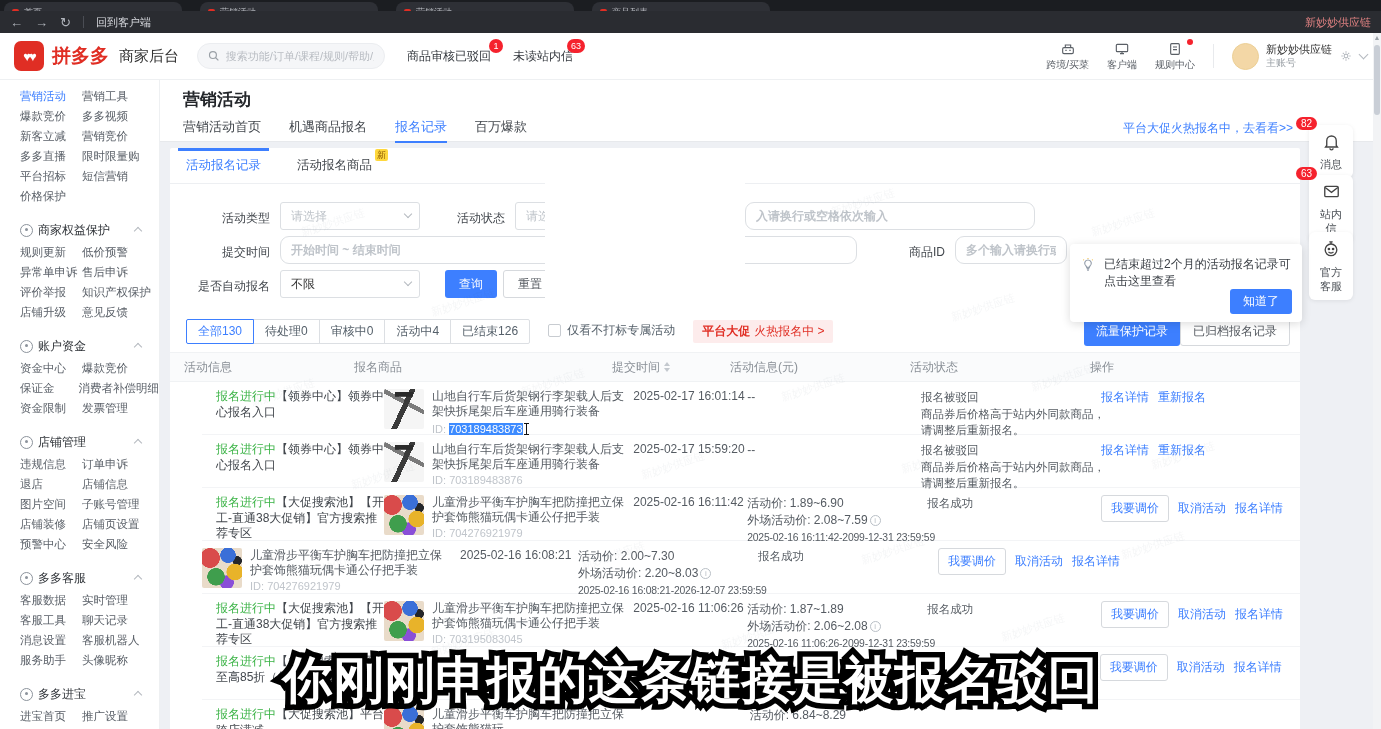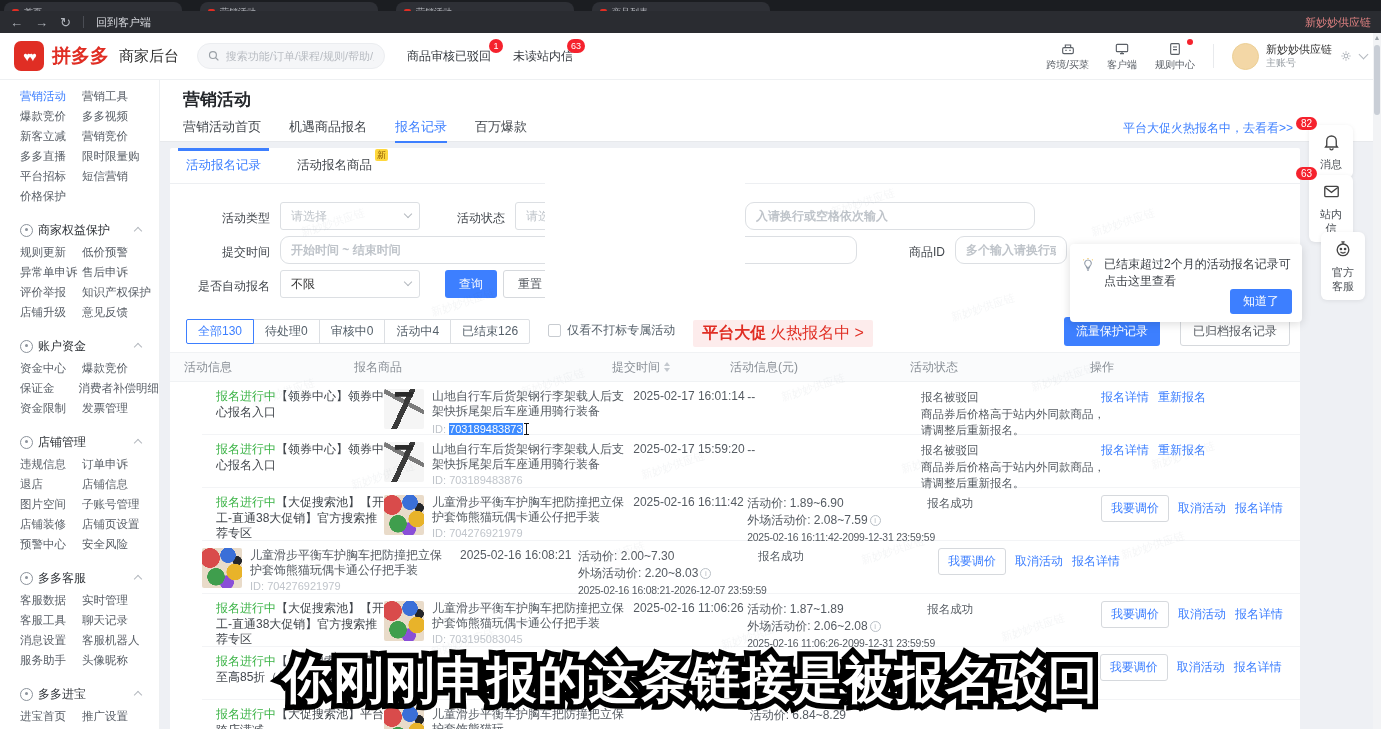--- a/index.html
+++ b/index.html
@@ -94,24 +94,24 @@
 
   .chipsrow { position:relative; height:40px; padding:9px 0 0 16px; display:flex; align-items:flex-start; }
   .chip { border:1px solid #dcdfe3; background:#fff; color:#55606a; font-size:12px; padding:3px 11px;
     margin-left:-1px; cursor:pointer; white-space:nowrap; position:relative; }
   .chip:first-child { border-radius:2px 0 0 2px; margin-left:0; }
   .chip:last-of-type { border-radius:0 2px 2px 0; }
   .chip.active { border-color:#3d7fff; color:#3d7fff; z-index:1; }
   .chk-wrap { display:flex; align-items:center; gap:6px; margin-left:18px; margin-top:3px; cursor:pointer; }
   .chkbox { width:13px; height:13px; border:1px solid #c8ccd1; border-radius:2px; background:#fff; }
   .chk-label { font-size:12px; color:#55606a; }
-  .hotbadge { margin-left:18px; margin-top:1px; background:#fdecec; color:#e02e24; font-size:16px;
+  .hotbadge { margin-left:18px; margin-top:1px; background:#fdecec; color:#e02e24; font-size:12px;
     padding:3px 9px; border-radius:2px; cursor:pointer; white-space:nowrap; }
   .hotbadge b { margin-right:4px; }
-  .chips-btns { position:absolute; right:10px; top:7px; display:flex; gap:20px; }
+  .chips-btns { position:absolute; right:10px; top:7px; display:flex; gap:0; }
   .chips-btns .btn-blue { padding:5px 12px; }
   .chips-btns .btn-plain { padding:5px 12px; }
 
   
   .tbl { position:relative; margin-top:2px; }
   .thead { display:flex; background:#fafbfc; border-top:1px solid #f0f2f4; border-bottom:1px solid #f0f2f4;
     height:30px; align-items:center; }
   .th { font-size:12px; color:#8a9097; display:flex; align-items:center; gap:4px; }
   .trow { display:flex; border-bottom:1px solid #f3f4f6; min-height:53px; align-items:flex-start; padding:7px 0 0 0; height:53px;margin-left:32px; }
   .c1 { width:184px; padding-left:14px; } .c2 { width:258px; } .c3 { width:118px; }
@@ -726,21 +726,21 @@
         <span class="rlabel">消息</span>
       </div>
       <div class="railcard" style="top: 175px;">
         <span class="railbadge">63</span>
         <span><svg width="19" height="19" viewBox="0 0 24 24" fill="none" stroke="#444" stroke-width="1.7">
             <rect x="3.5" y="5.5" width="17" height="13" rx="1.5"></rect>
             <path d="M4 7l8 6 8-6"></path>
           </svg></span>
         <span class="rlabel">站内信</span>
       </div>
-      <div class="railcard" style="top: 232px; margin-left: 12px;">
+      <div class="railcard" style="top: 232px;">
         <span><svg width="20" height="20" viewBox="0 0 24 24" fill="none" stroke="#444" stroke-width="1.6">
             <circle cx="12" cy="13" r="7"></circle>
             <path d="M12 6V3.5M10 3.5h4"></path>
             <circle cx="9.5" cy="12" r="0.8" fill="#444"></circle>
             <circle cx="14.5" cy="12" r="0.8" fill="#444"></circle>
             <path d="M9 15.5c.8.9 1.8 1.3 3 1.3s2.2-.4 3-1.3"></path>
           </svg></span>
         <span class="rlabel">官方客服</span>
       </div>
     </div>

